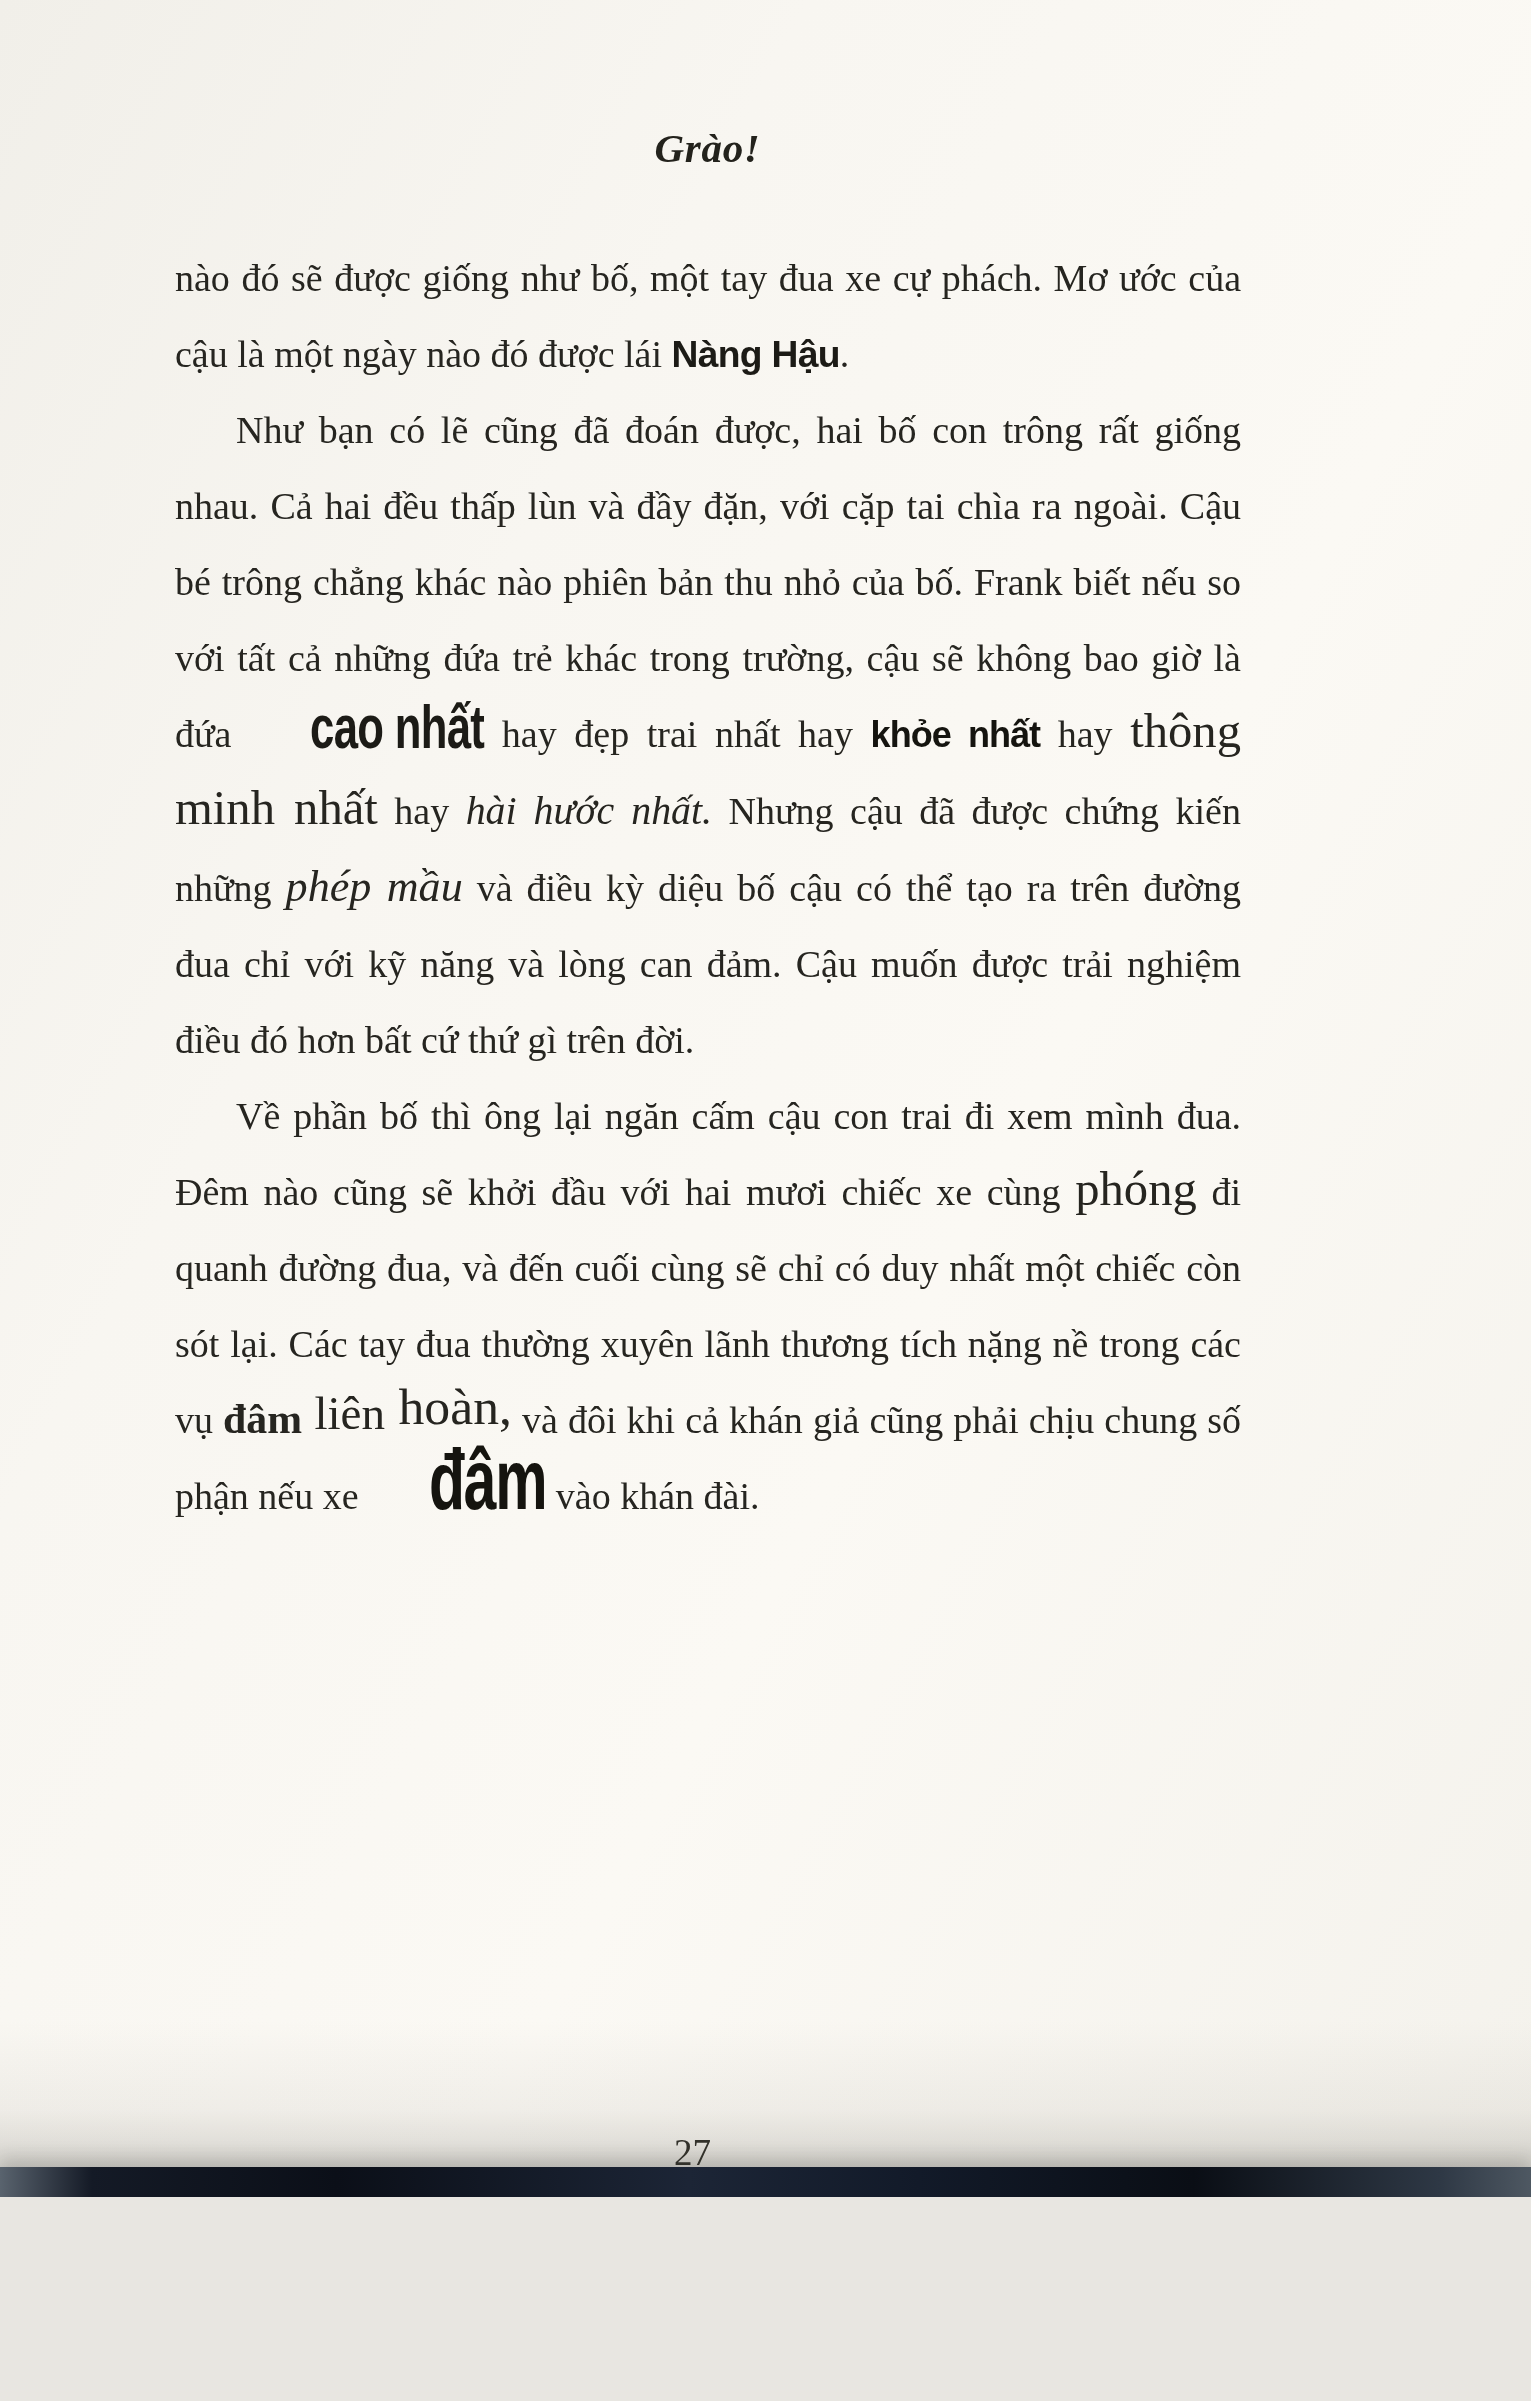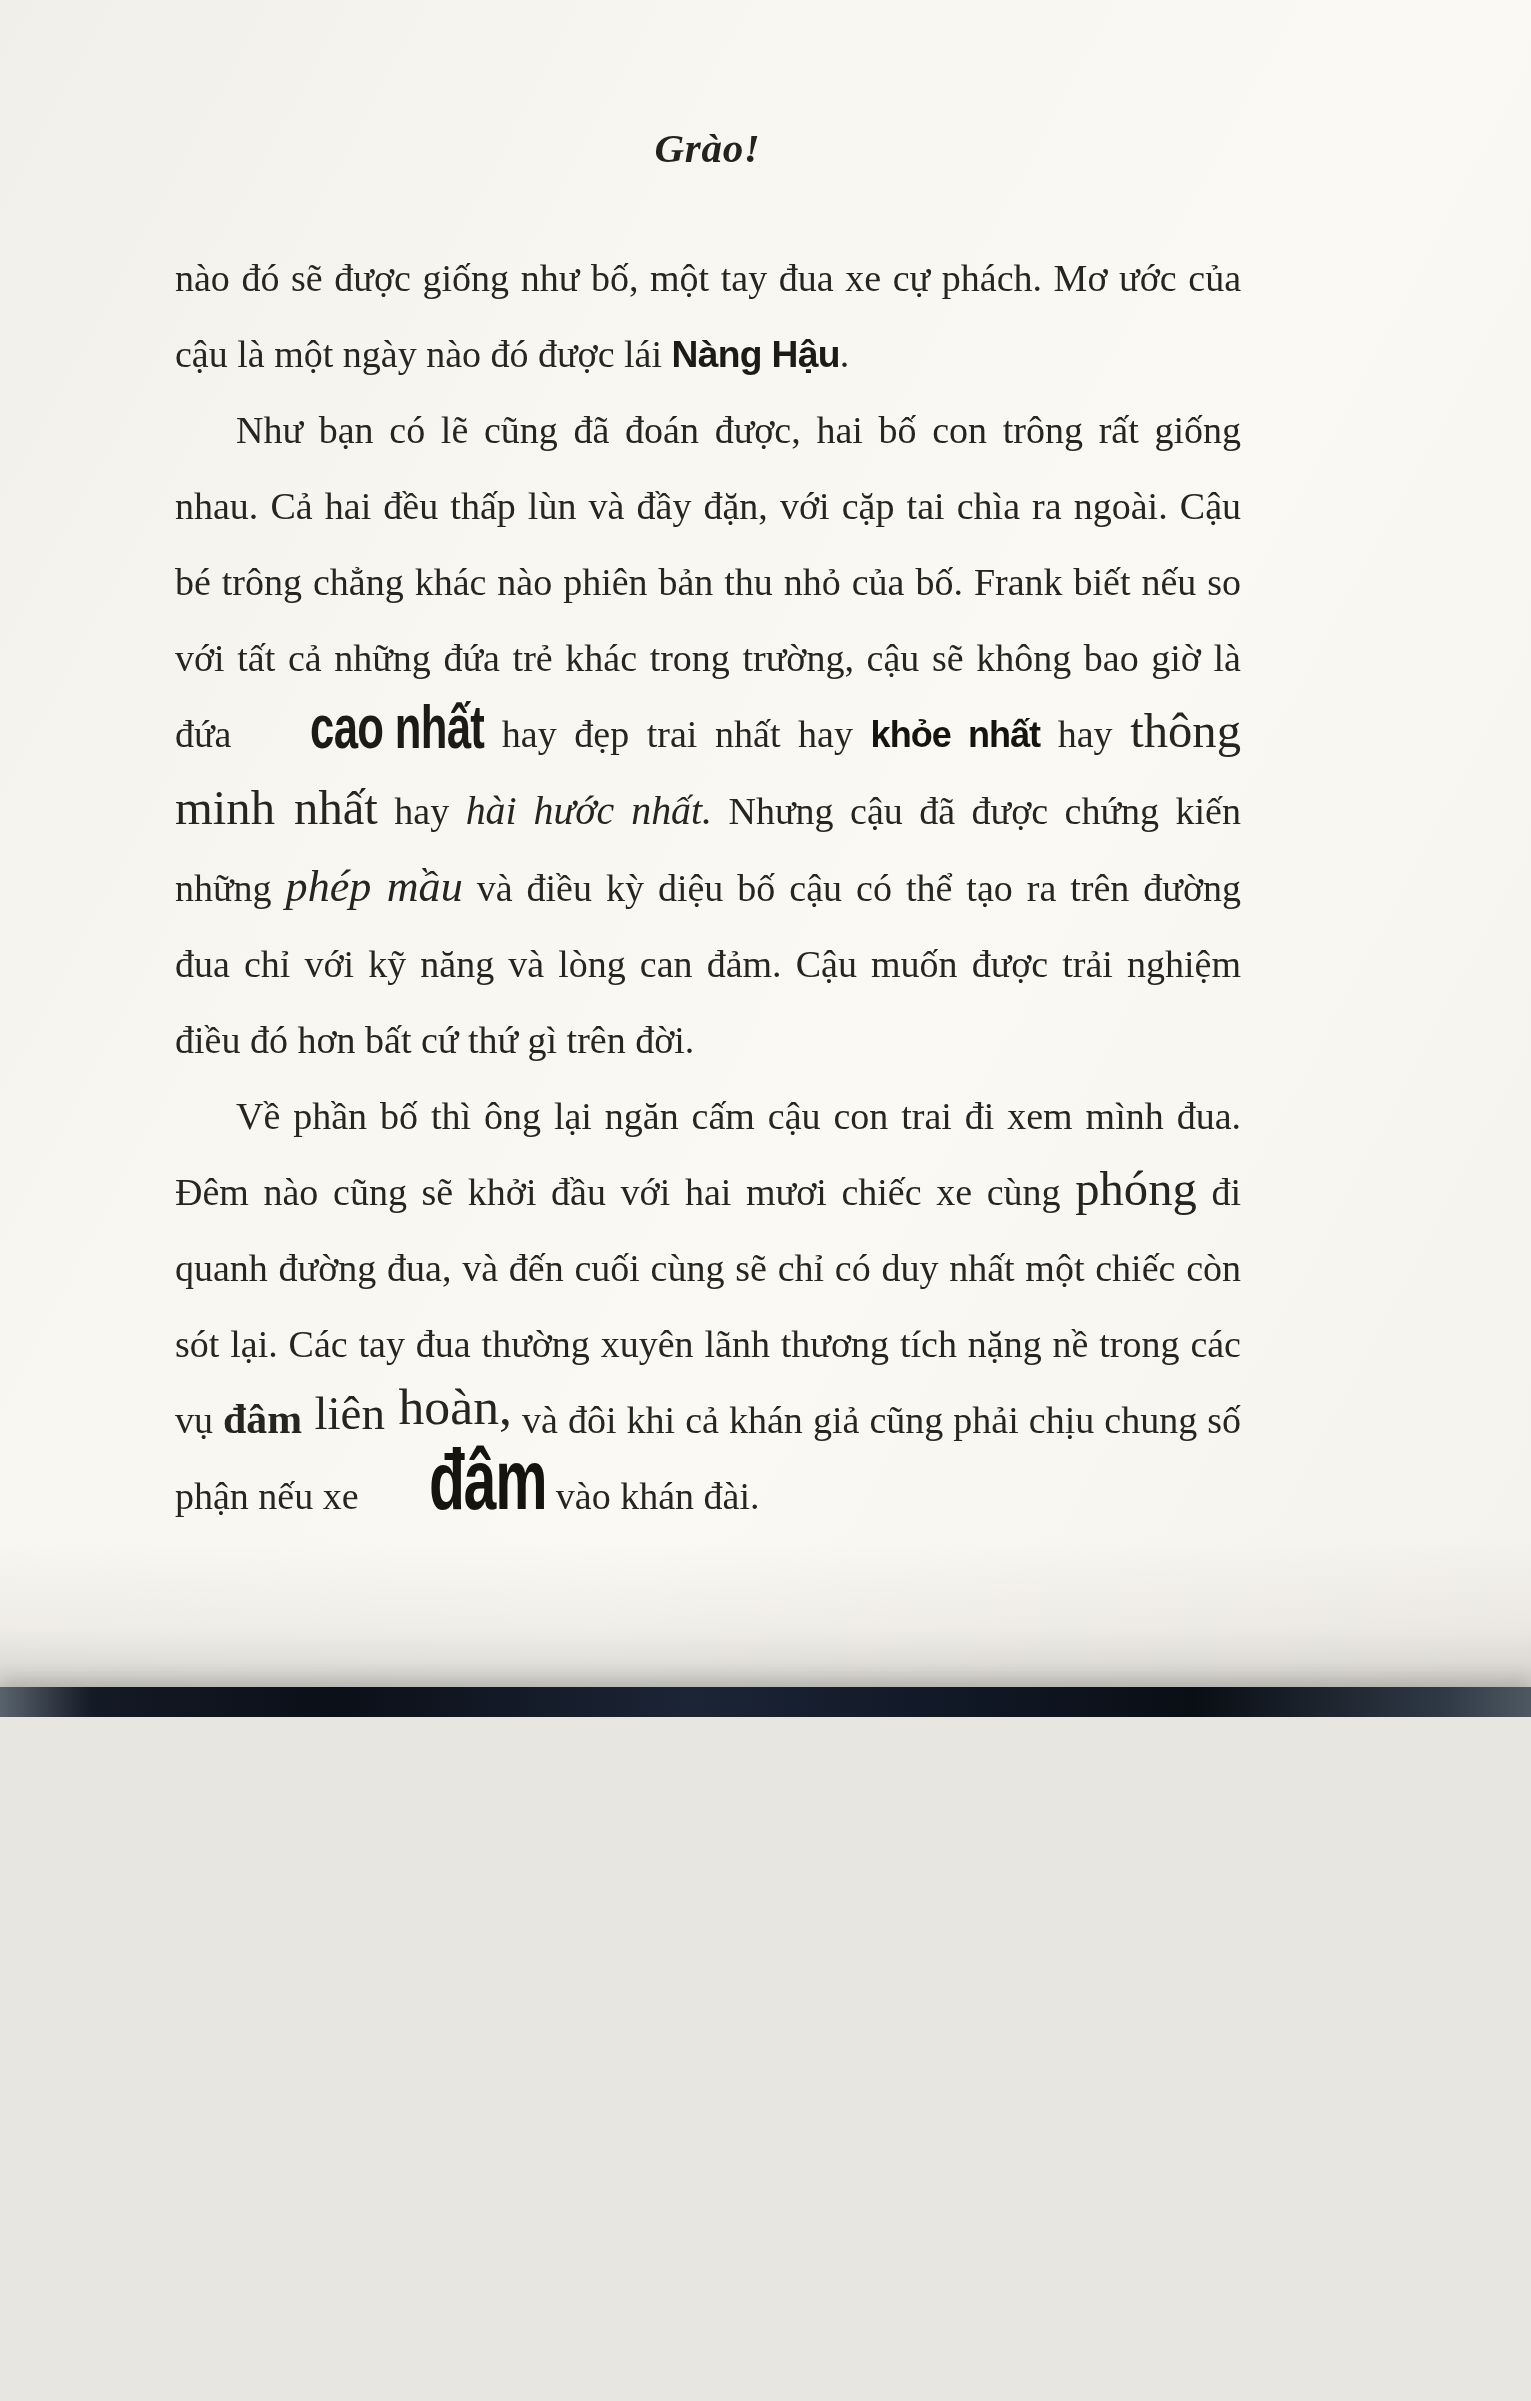--- a/index.html
+++ b/index.html
@@ -3,21 +3,21 @@
 <meta charset="utf-8">
 <style>
   * { margin:0; padding:0; box-sizing:border-box; }
   html, body { width:1531px; height:2401px; }
   body {
     background:#e8e6e1;
     font-family:"Liberation Serif", serif;
   }
   .page {
     position:relative;
-    width:1531px; height:1717px;
+    width:1531px; height:2197px;
     overflow:hidden;
     background:linear-gradient(118deg, #f1efe9 0%, #f8f6f1 30%, #fbf9f4 60%, #f4f2ec 100%);
     color:#2a2922;
   }
   .header-title {
     position:absolute;
     top:124px; left:175px; width:1065px;
     text-align:center;
     font-style:italic;
     font-weight:700;

